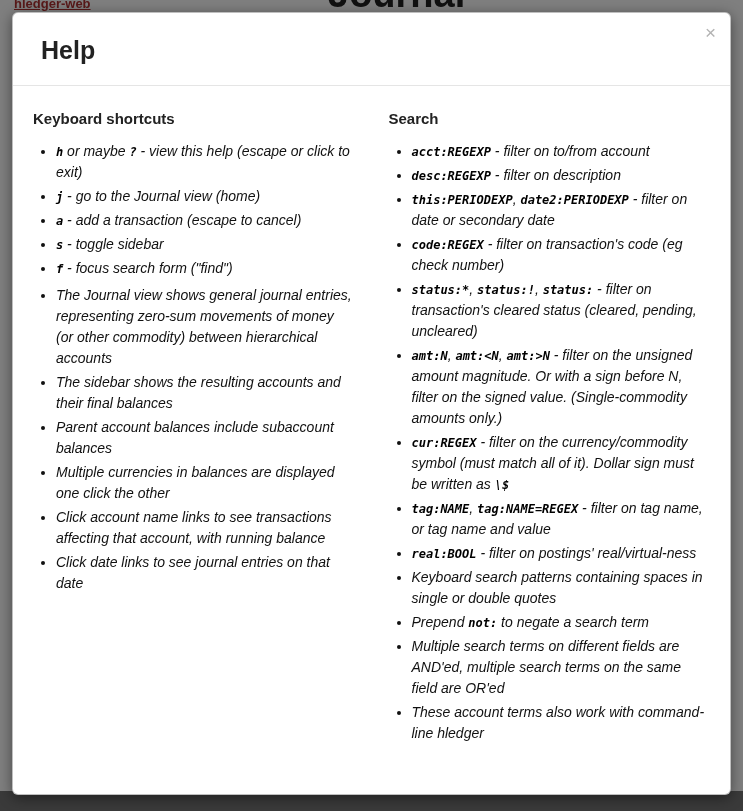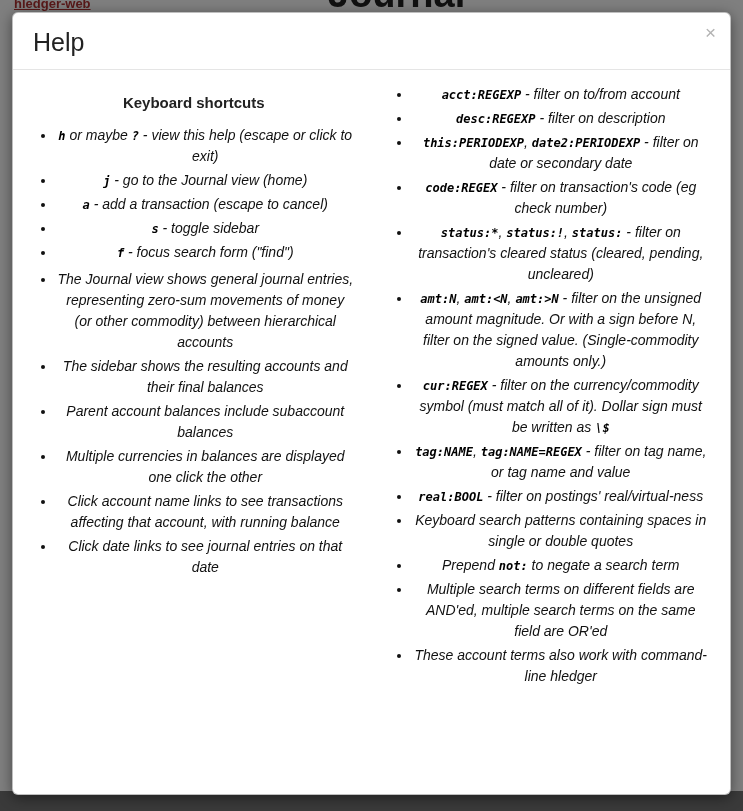--- a/index.html
+++ b/index.html
@@ -61,23 +61,23 @@
     border-radius: 6px;
     box-shadow: 0 3px 14px rgba(0,0,0,0.45);
     overflow: hidden;
   }
   .modal-header {
     position: relative;
     padding: 14px 18px 12px 20px;
     border-bottom: 1px solid #e5e5e5;
   }
   .modal-title {
-    margin: 0;
+    margin: 8px;
     font-size: 25px;
-    font-weight: 400;
+    font-weight: 700;
     color: #222;
     line-height: 1.2;
   }
   .close-button {
     position: absolute;
     top: 10px;
     right: 14px;
     border: none;
     background: none;
     padding: 0;
@@ -86,21 +86,20 @@
     color: #b3b3b3;
     cursor: pointer;
     font-family: "Liberation Sans", sans-serif;
   }
   .modal-body {
     padding: 14px 20px 24px 20px;
     display: grid;
     grid-template-columns: 1fr 1fr;
     column-gap: 34px;
     align-items: start;
-    text-align: center;
   }
   .section-heading {
     font-size: 15px;
     font-weight: 700;
     color: #222;
     margin: 26px 0 14px 0;
   }
   .help-col > .section-heading:first-child {
     margin-top: 10px;
   }
@@ -153,20 +152,21 @@
         <ul class="help-list">
           <li>The Journal view shows general journal entries, representing zero-sum movements of money (or other commodity) between hierarchical accounts</li>
           <li>The sidebar shows the resulting accounts and their final balances</li>
           <li>Parent account balances include subaccount balances</li>
           <li>Multiple currencies in balances are displayed one click the other</li>
           <li>Click account name links to see transactions affecting that account, with running balance</li>
           <li>Click date links to see journal entries on that date</li>
         </ul>
       </div>
     <div class="help-col">
+        <h3 class="section-heading">Search</h3>
         <ul class="help-list">
           <li><code>acct:REGEXP</code> - filter on to/from account</li>
           <li><code>desc:REGEXP</code> - filter on description</li>
           <li><code>this:PERIODEXP</code>, <code>date2:PERIODEXP</code> - filter on date or secondary date</li>
           <li><code>code:REGEX</code> - filter on transaction's code (eg check number)</li>
           <li><code>status:*</code>, <code>status:!</code>, <code>status:</code> - filter on transaction's cleared status (cleared, pending, uncleared)</li>
           <li><code>amt:N</code>, <code>amt:&lt;N</code>, <code>amt:&gt;N</code> - filter on the unsigned amount magnitude. Or with a sign before N, filter on the signed value. (Single-commodity amounts only.)</li>
           <li><code>cur:REGEX</code> - filter on the currency/commodity symbol (must match all of it). Dollar sign must be written as <code>\$</code></li>
           <li><code>tag:NAME</code>, <code>tag:NAME=REGEX</code> - filter on tag name, or tag name and value</li>
           <li><code>real:BOOL</code> - filter on postings' real/virtual-ness</li>

